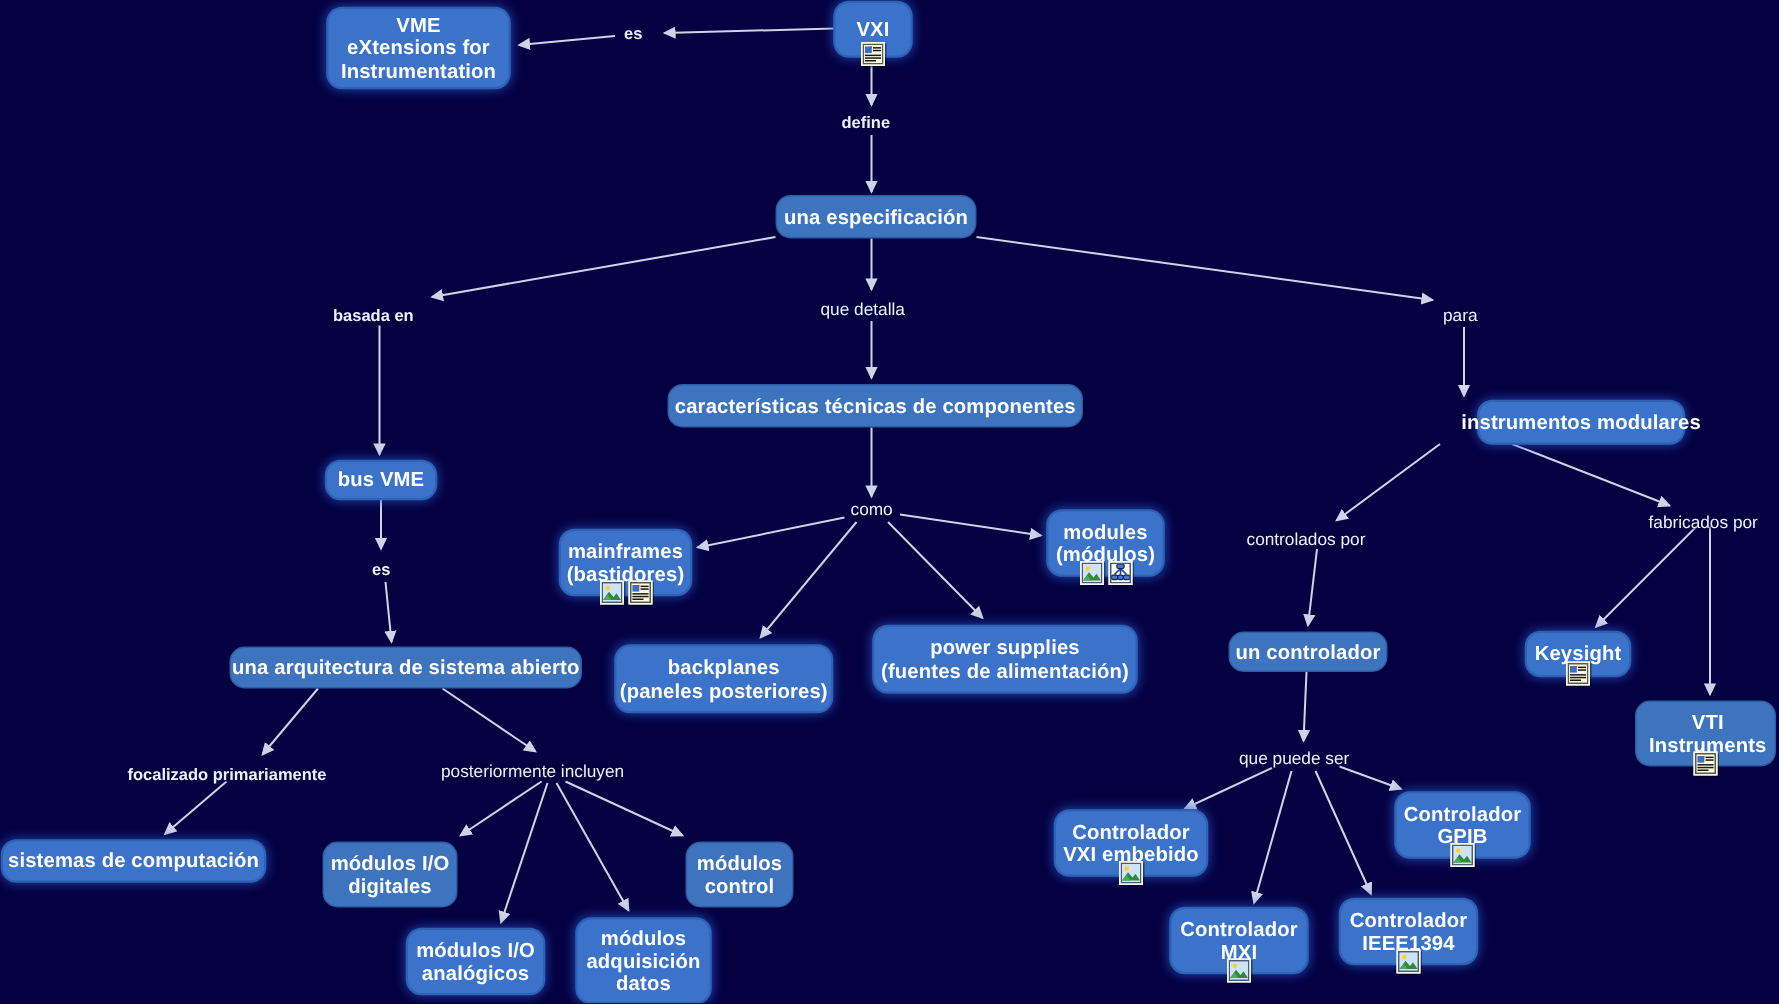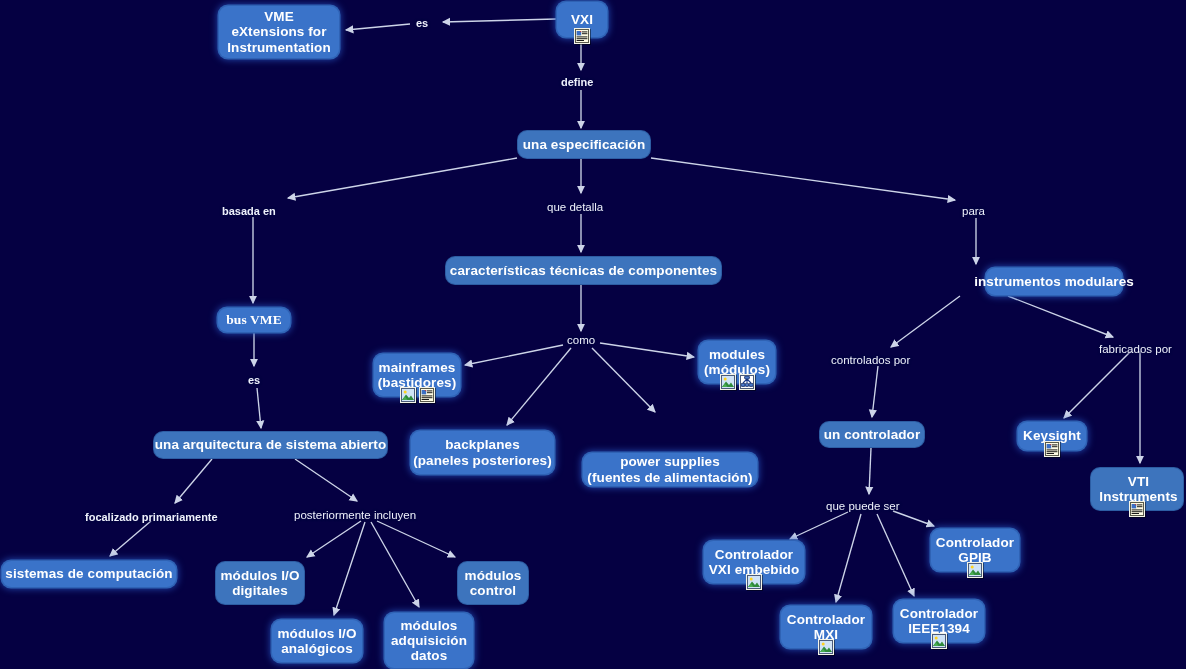--- a/index.html
+++ b/index.html
@@ -170,21 +170,21 @@
         <span class="lbl">VME</span>
         <span class="lbl">eXtensions for</span>
         <span class="lbl">Instrumentation</span>
       </div>
       <div class="node plain" style="left: 518px; top: 131px; width: 132px; height: 27px;">
         <span class="lbl">una especificación</span>
       </div>
       <div class="node plain" style="left: 446px; top: 257px; width: 275px; height: 27px;">
         <span class="lbl">características técnicas de componentes</span>
       </div>
-      <div class="node bold" style="left: 218px; top: 308px; width: 72px; height: 24px; font-family: Liberation Serif, serif;">
+      <div class="node bold" style="left: 218px; top: 308px; width: 72px; height: 24px;">
         <span class="lbl">bus VME</span>
       </div>
       <div class="node plain" style="left: 154px; top: 432px; width: 233px; height: 26px;">
         <span class="lbl">una arquitectura de sistema abierto</span>
       </div>
       <div class="node bold" style="left: 942px; top: 268px; width: 136px; height: 27px; margin-left: 44px;">
         <span class="lbl">instrumentos modulares</span>
       </div>
       <div class="node bold" style="left: 374px; top: 354px; width: 86px; height: 42px;">
         <span class="lbl">mainframes</span>
@@ -215,21 +215,21 @@
               <rect x="1.6" y="11" width="7.4" height="1"></rect>
             </g>
             <rect x="0.5" y="0.5" width="13" height="13" fill="none" stroke="#5a5a4a" stroke-width="1"></rect>
           </svg>
         </span>
       </div>
       <div class="node bold" style="left: 411px; top: 431px; width: 143px; height: 43px;">
         <span class="lbl">backplanes</span>
         <span class="lbl">(paneles posteriores)</span>
       </div>
-      <div class="node bold" style="left: 583px; top: 418px; width: 174px; height: 33px; margin-top: 35px;">
+      <div class="node bold" style="left: 583px; top: 418px; width: 174px; height: 43px;">
         <span class="lbl">power supplies</span>
         <span class="lbl">(fuentes de alimentación)</span>
       </div>
       <div class="node bold" style="left: 699px; top: 341px; width: 76px; height: 42px;">
         <span class="lbl">modules</span>
         <span class="lbl">(módulos)</span>
       </div>
       <div class="iconrow" style="left: 719.5px; top: 374px;">
         <span class="ic">
           <svg viewBox="0 0 14 14">

